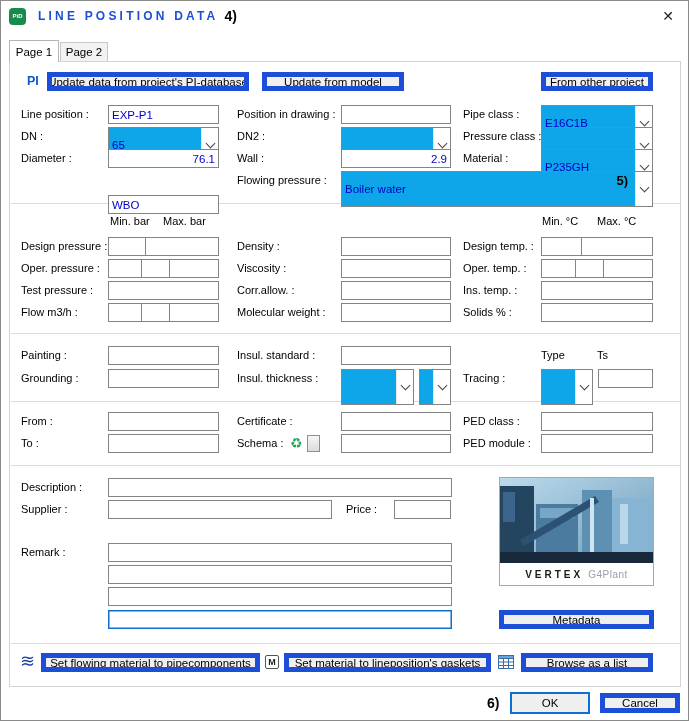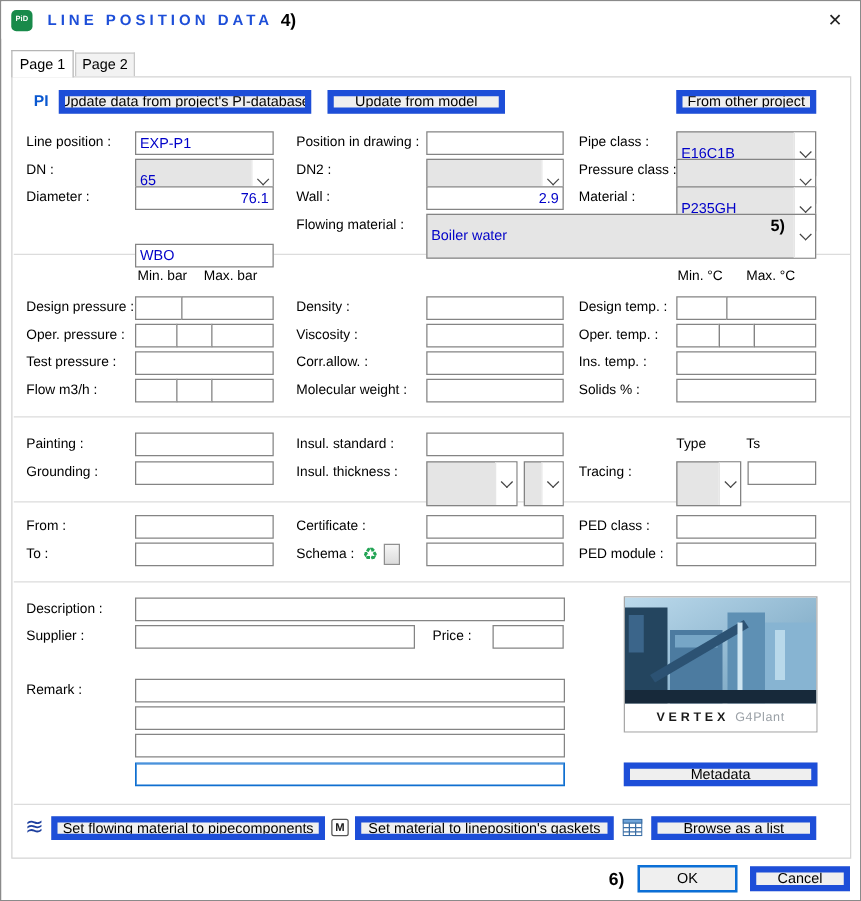--- a/index.html
+++ b/index.html
@@ -15,21 +15,21 @@
   .tab{position:absolute;font-size:11.5px;display:flex;align-items:center;justify-content:center;box-sizing:border-box;cursor:pointer;}
   .tab.active{left:8px;top:39px;width:50px;height:22px;background:#fff;border:1px solid #b5b5b5;border-bottom:none;z-index:3;}
   .tab.inactive{left:59px;top:41px;width:48px;height:19px;background:#f2f2f2;border:1px solid #c8c8c8;border-bottom:none;z-index:1;}
   .frame{position:absolute;left:8px;top:60px;width:672px;height:626px;border:1px solid #d4d4d4;box-sizing:border-box;background:#fff;z-index:0;}
   
   .lbl{position:absolute;font-size:11px;color:#000;height:19px;line-height:19px;white-space:nowrap;z-index:2;}
   .hdr{position:absolute;font-size:11px;color:#000;white-space:nowrap;z-index:2;}
   .fld{position:absolute;height:19px;border:1px solid #848484;background:#fff;font-size:11.5px;padding:0 3px;box-sizing:border-box;color:#0000c8;font-family:inherit;z-index:2;outline:none;}
   .fld.rt{text-align:right;}
   .fld.focus{border:1px solid #0f6fd0;box-shadow:0 0 0 0.5px #0f6fd0 inset;}
-  .combo{position:absolute;height:36px;border:1px solid #848484;background:#e5e5e5;box-sizing:border-box;z-index:2;}
+  .combo{position:absolute;height:36px;border:1px solid #848484;background:#0ea5e9;box-sizing:border-box;z-index:2;}
   .combo input{border:none;outline:none;width:calc(100% - 17px);height:100%;font-size:11.5px;padding:0 3px;color:#0000c8;background:transparent;box-sizing:border-box;font-family:inherit;}
   .dd{position:absolute;right:0;top:0;width:16px;height:100%;display:flex;align-items:center;justify-content:center;border-left:1px solid #e6e6e6;cursor:pointer;background:#fff;}
   .chev{width:6px;height:6px;border-right:1.4px solid #444;border-bottom:1.4px solid #444;transform:rotate(45deg);margin-top:-3px;}
   .btn{position:absolute;height:19px;background:#efefef;border:5px solid #1d4ed8;font-size:11.5px;display:flex;align-items:center;justify-content:center;box-sizing:border-box;cursor:pointer;padding:0 4px;white-space:nowrap;overflow:hidden;z-index:2;color:#000;}
   .sep{position:absolute;left:10px;width:669px;height:1px;background:#dcdcdc;z-index:1;}
   .cells{position:absolute;display:flex;z-index:2;}
   .cells input{height:19px;border:1px solid #848484;box-sizing:border-box;font-size:11.5px;padding:0 2px;color:#0000c8;min-width:0;outline:none;background:#fff;font-family:inherit;}
   .cells input + input{margin-left:-1px;}
   .pi{position:absolute;left:26px;top:71px;height:19px;line-height:19px;color:#0a58d0;font-weight:bold;font-size:12.5px;z-index:2;}
   .note{position:absolute;font-weight:bold;font-size:13px;z-index:4;color:#000;}
@@ -112,21 +112,21 @@
   <input class="fld rt" style="left: 340px; top: 148px; width: 110px;" value="2.9">
   <span class="lbl" style="left:462px;top:148px;">Material :</span>
   <div class="combo" style="left:540px;top:148px;width:112px;">
     <input value="P235GH" style="">
     <span class="dd">
         <span class="chev"></span>
       </span>
   </div>
 
   <input class="fld" style="left: 107px; top: 170px; width: 111px; margin-top: 24px;" value="WBO">
-  <span class="lbl" style="left:236px;top:170px;">Flowing material :</span>
+  <span class="lbl" style="left:236px;top:170px;">Flowing pressure :</span>
   <div class="combo" style="left:340px;top:170px;width:312px;">
     <input value="Boiler water" style="">
     <span class="note" style="right:24px;top:1px;position:absolute;">5)</span>
     <span class="dd">
         <span class="chev"></span>
       </span>
   </div>
 
   <div class="sep" style="top:202px;"></div>
 

